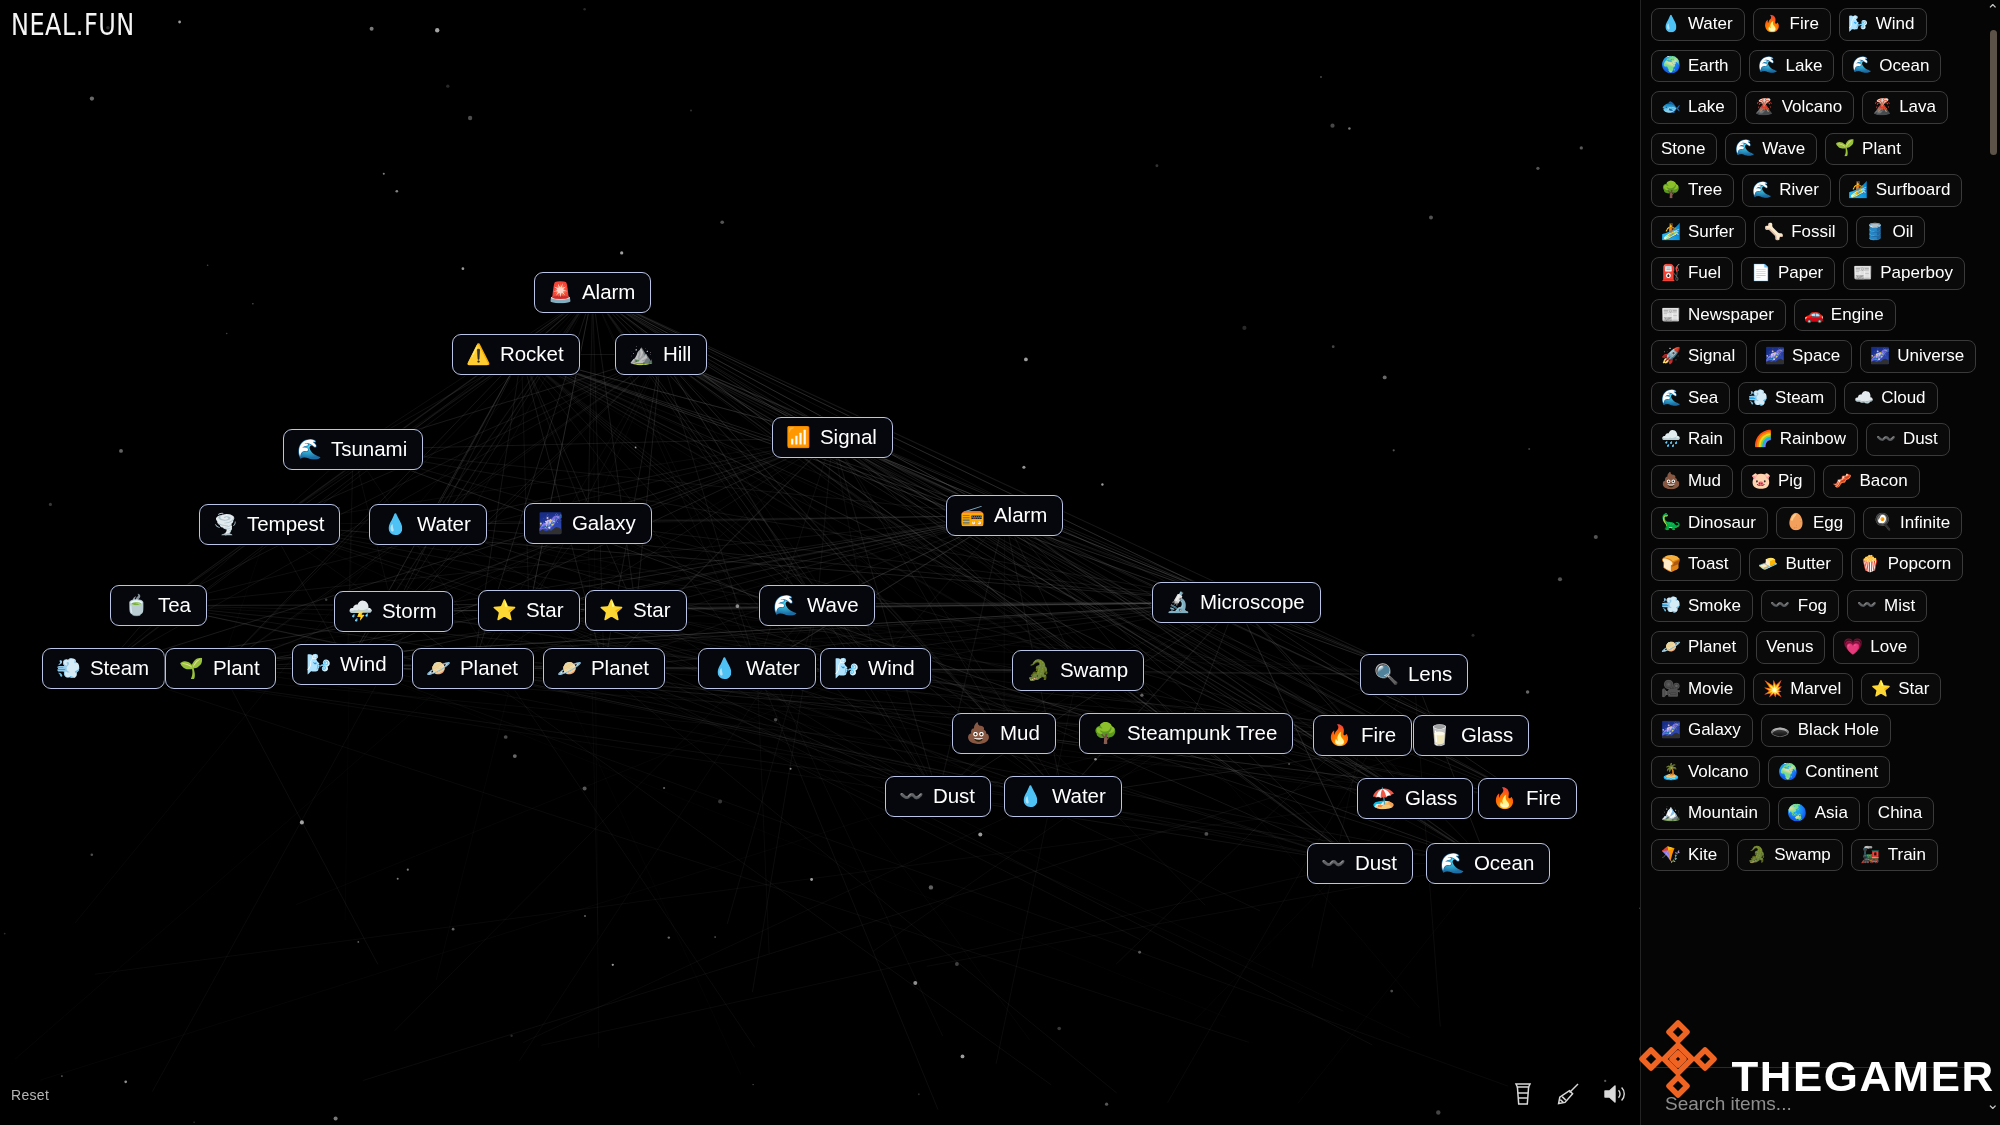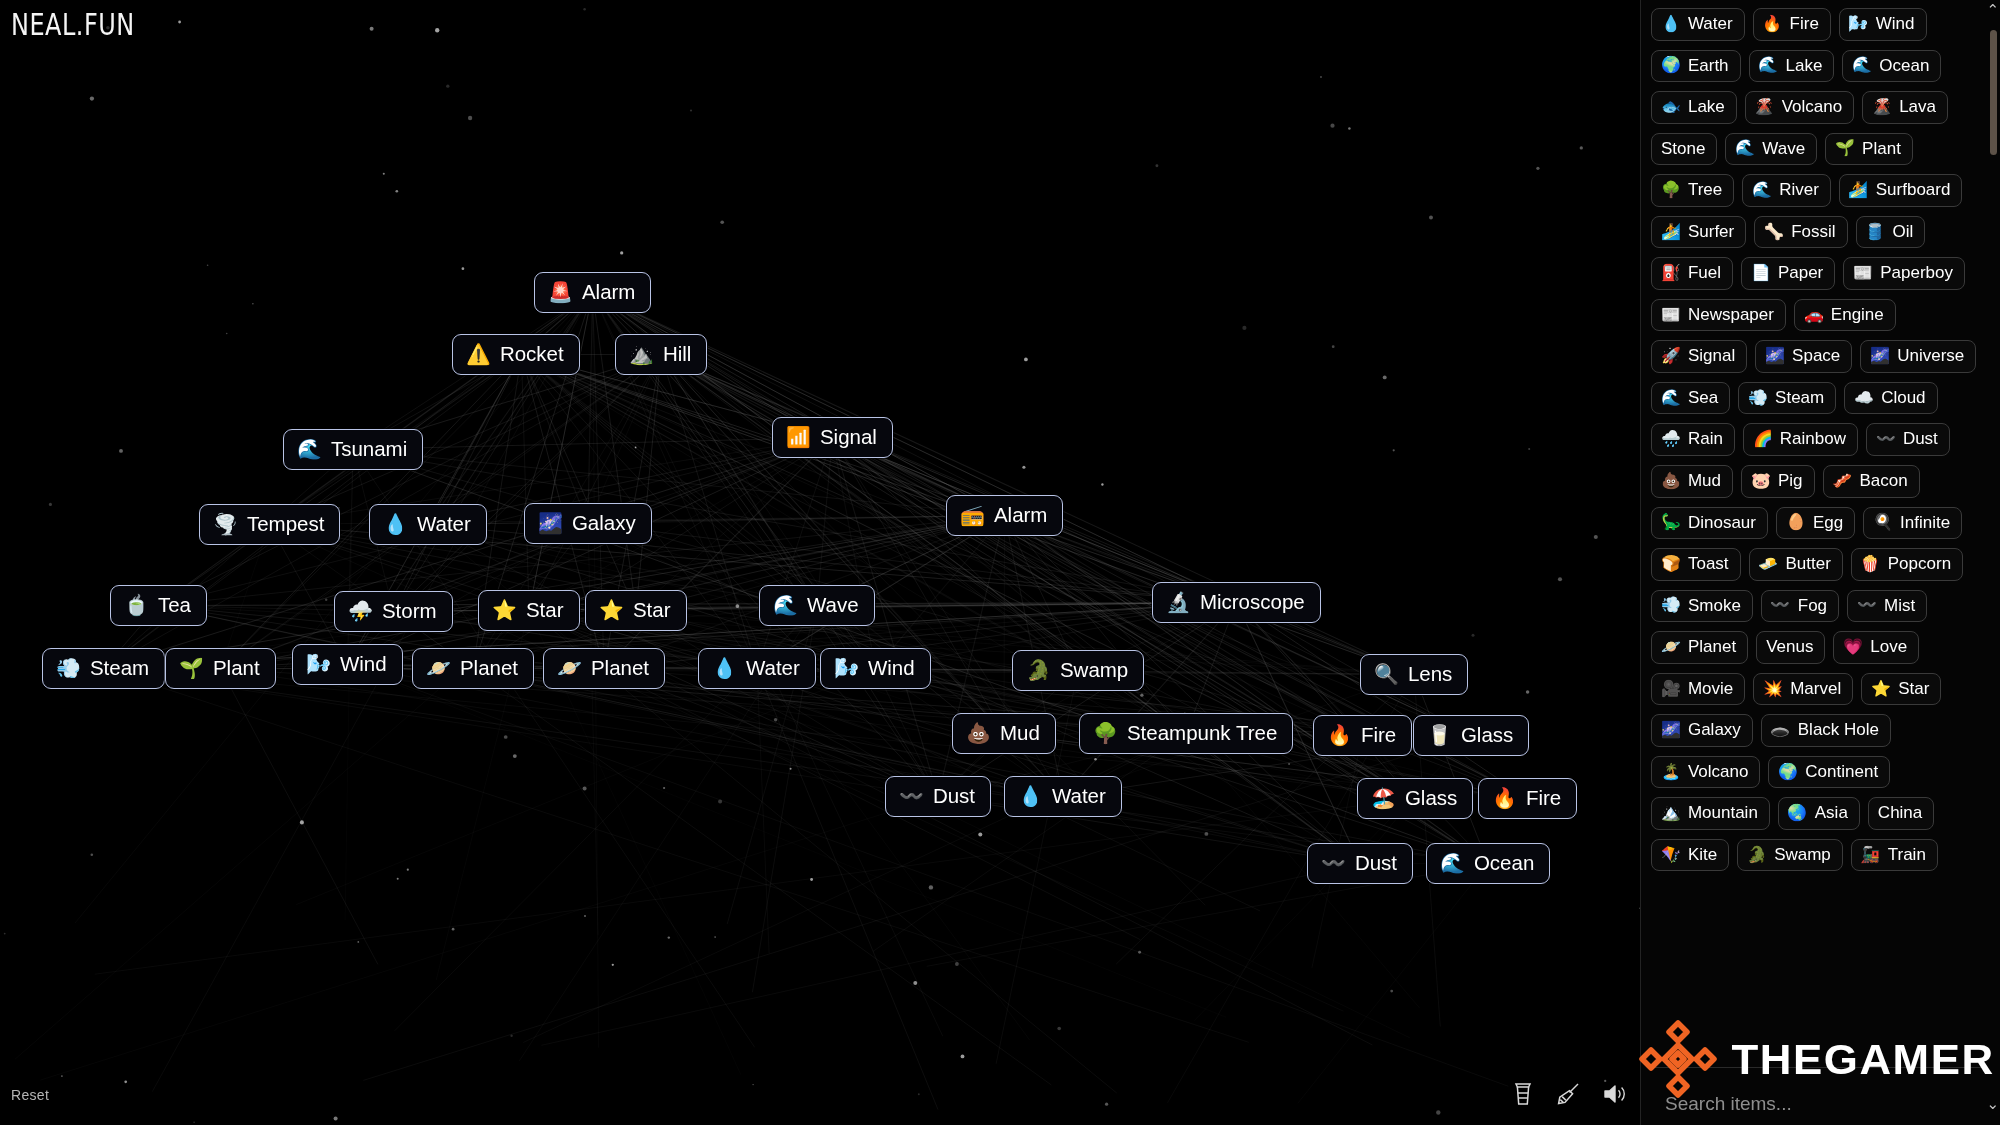--- a/index.html
+++ b/index.html
@@ -118,21 +118,21 @@
   }
   #tools {
     position: absolute; right: 372px; bottom: 17px;
     display: flex; align-items: center; gap: 19px;
   }
   #tools .tool { width: 27px; height: 29px; display:flex; align-items:center; justify-content:center; }
 
   
   #watermark {
     position: absolute; right: 8px; bottom: 24px;
-    display: flex; align-items: center; gap: 14px;
+    display: flex; align-items: flex-end; gap: 14px;
     pointer-events: none;
   }
   #watermark .wm-text {
     color: #fff; font-size: 43px; font-weight: 700;
     letter-spacing: 1.5px; transform: scaleX(1.02);
     font-family: "Liberation Sans", sans-serif;
   }
 </style>
 </head>
 <body>

